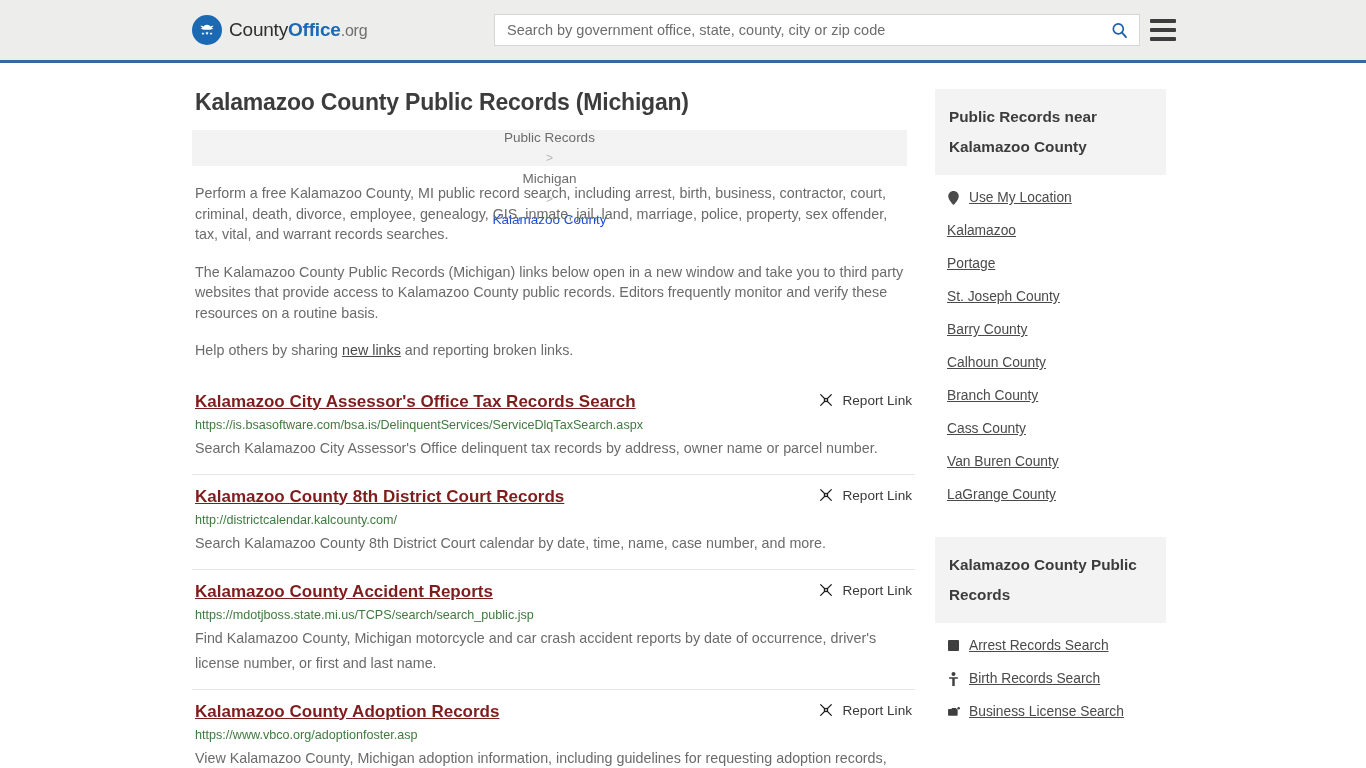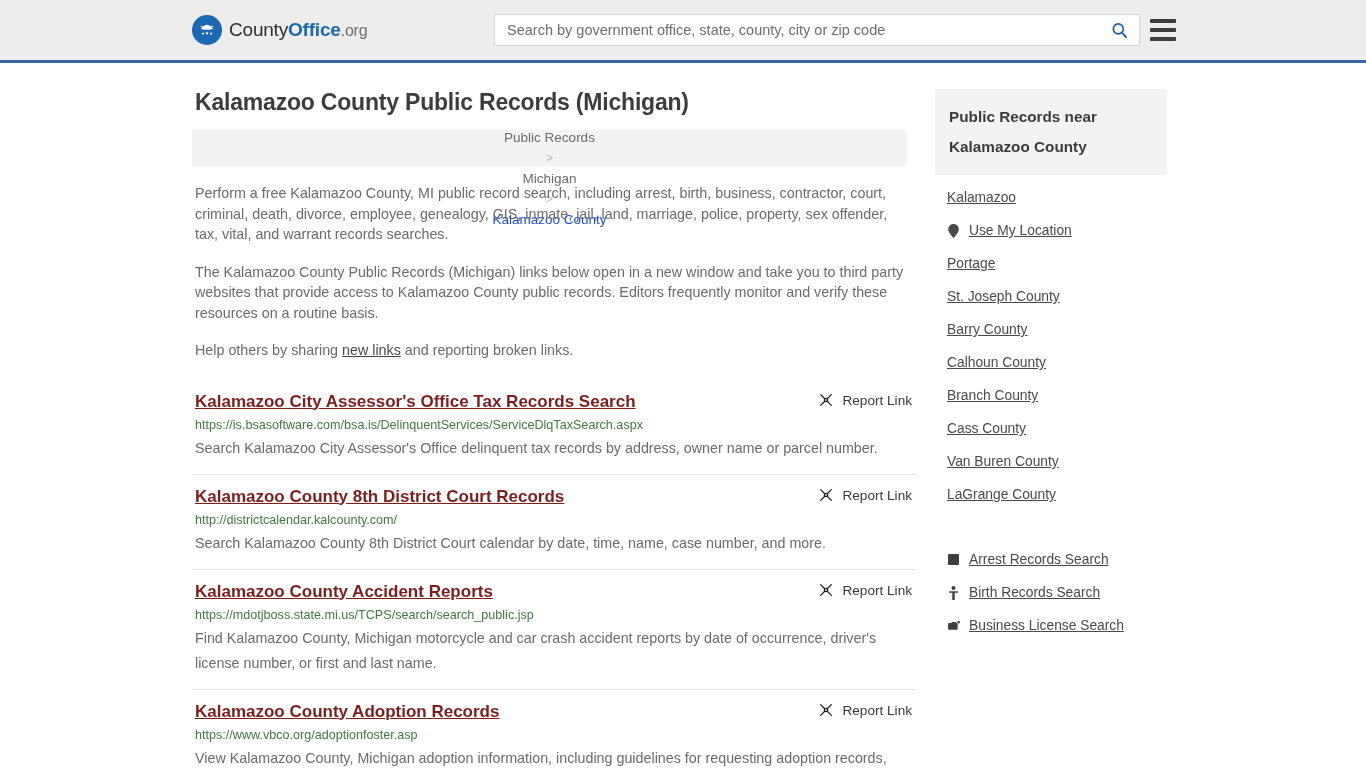--- a/index.html
+++ b/index.html
@@ -327,31 +327,31 @@
     </div>
   </div>
 
   <div class="sidebar">
 
     <div class="widget">
       <div class="widget-head">Public Records near Kalamazoo County</div>
       <div class="widget-list">
 
         <div class="widget-item">
-          <a href="#">Kalamazoo</a>
-        </div>
-
-        <div class="widget-item">
           <span class="icon-slot">
             <svg width="11" height="14" viewBox="0 0 12 16">
               <path d="M6 0C2.7 0 0 2.6 0 5.9 0 10.3 6 16 6 16s6-5.7 6-10.1C12 2.6 9.3 0 6 0z" fill="#4a4a4a"></path>
             </svg>
           </span>
           <a href="#">Use My Location</a>
         </div>
+
+        <div class="widget-item">
+          <a href="#">Kalamazoo</a>
+        </div>
         <div class="widget-item">
           <a href="#">Portage</a>
         </div>
         <div class="widget-item">
           <a href="#">St. Joseph County</a>
         </div>
         <div class="widget-item">
           <a href="#">Barry County</a>
         </div>
         <div class="widget-item">
@@ -366,20 +366,21 @@
         <div class="widget-item">
           <a href="#">Van Buren County</a>
         </div>
         <div class="widget-item">
           <a href="#">LaGrange County</a>
         </div>
       </div>
     </div>
 
     <div class="widget">
+      <div class="widget-head">Kalamazoo County Public Records</div>
       <div class="widget-list">
 
         <div class="widget-item">
           <span class="icon-slot">
             <svg width="11" height="11" viewBox="0 0 12 12">
               <rect x="0" y="0" width="12" height="12" rx="1" fill="#3f3f3f"></rect>
             </svg>
           </span>
           <a href="#">Arrest Records Search</a>
         </div>

